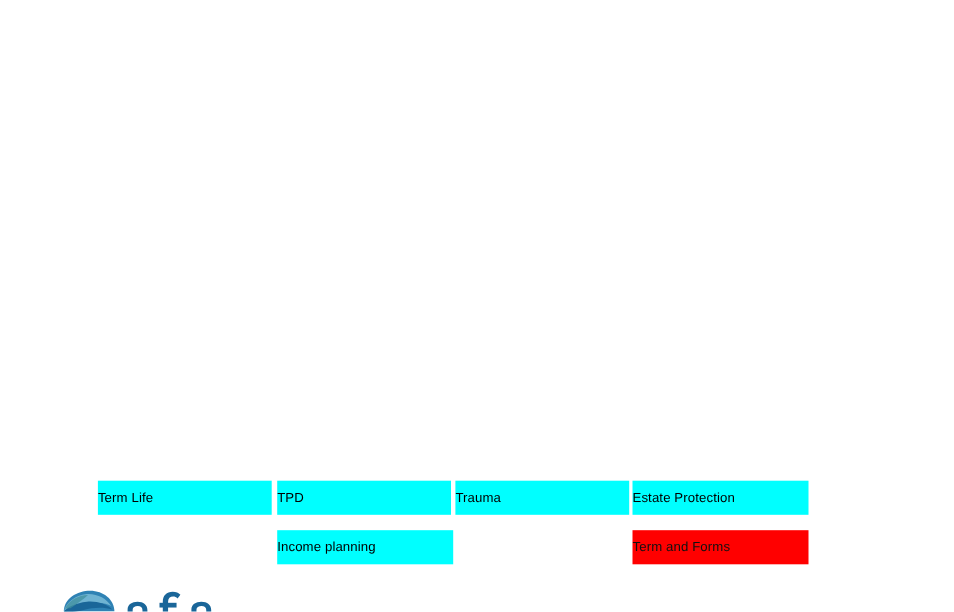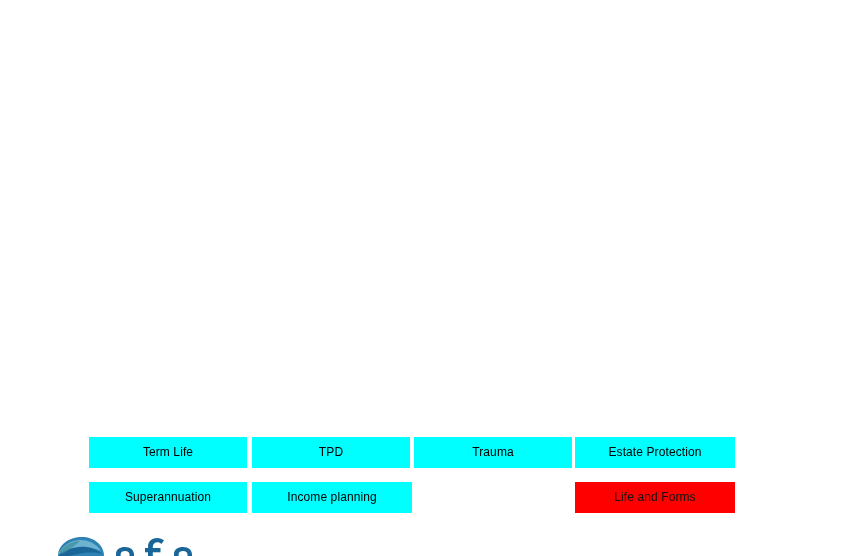--- a/index.html
+++ b/index.html
@@ -43,21 +43,21 @@
     width: 867px;
   }
   #nav-row-1 { top: 437px; }
   #nav-row-2 { top: 482px; }
 
   .nav-button {
     position: absolute;
     top: 0;
     height: 31px;
     line-height: 31px;
-    text-align: center;
+    text-align: left;
     font-size: 12px;
     color: #000000;
     background: #00ffff;
     border: 0;
     padding: 0;
     margin: 0;
     cursor: pointer;
     font-family: "Liberation Sans", sans-serif;
     white-space: nowrap;
     overflow: hidden;
@@ -104,25 +104,24 @@
 
     <button class="nav-button" id="btn-tpd">TPD</button>
 
     <button class="nav-button" id="btn-trauma">Trauma</button>
 
     <button class="nav-button" id="btn-income-protection">Estate Protection</button>
   </div>
 
   <div class="nav-row" id="nav-row-2">
 
-    <button class="nav-button" id="btn-superannuation">Superannuation</button>
 
     <button class="nav-button" id="btn-estate-planning">Income planning</button>
 
-    <button class="nav-button accent" id="btn-news-and-forms">Life and Forms</button>
+    <button class="nav-button accent" id="btn-news-and-forms">Term and Forms</button>
   </div>
 
   <div id="footer-logo">
     <svg width="200" height="40" viewBox="0 0 200 40" aria-hidden="true">
 
       <g>
         <path d="M6 26 C 6 14, 18 7, 30 7 C 42 7, 52 15, 52 26 L 6 26 Z" fill="#2f82b4"></path>
         <path d="M6 26 C 8 18, 16 11, 27 10 C 36 9.4, 45 14, 49 21
                  C 44 18, 35 17, 27 20 C 17 23, 10 26, 6 26 Z" fill="#6fb3d2"></path>
         <path d="M6 26 C 9 22, 17 18, 27 17 C 36 16.2, 45 19, 50 24

